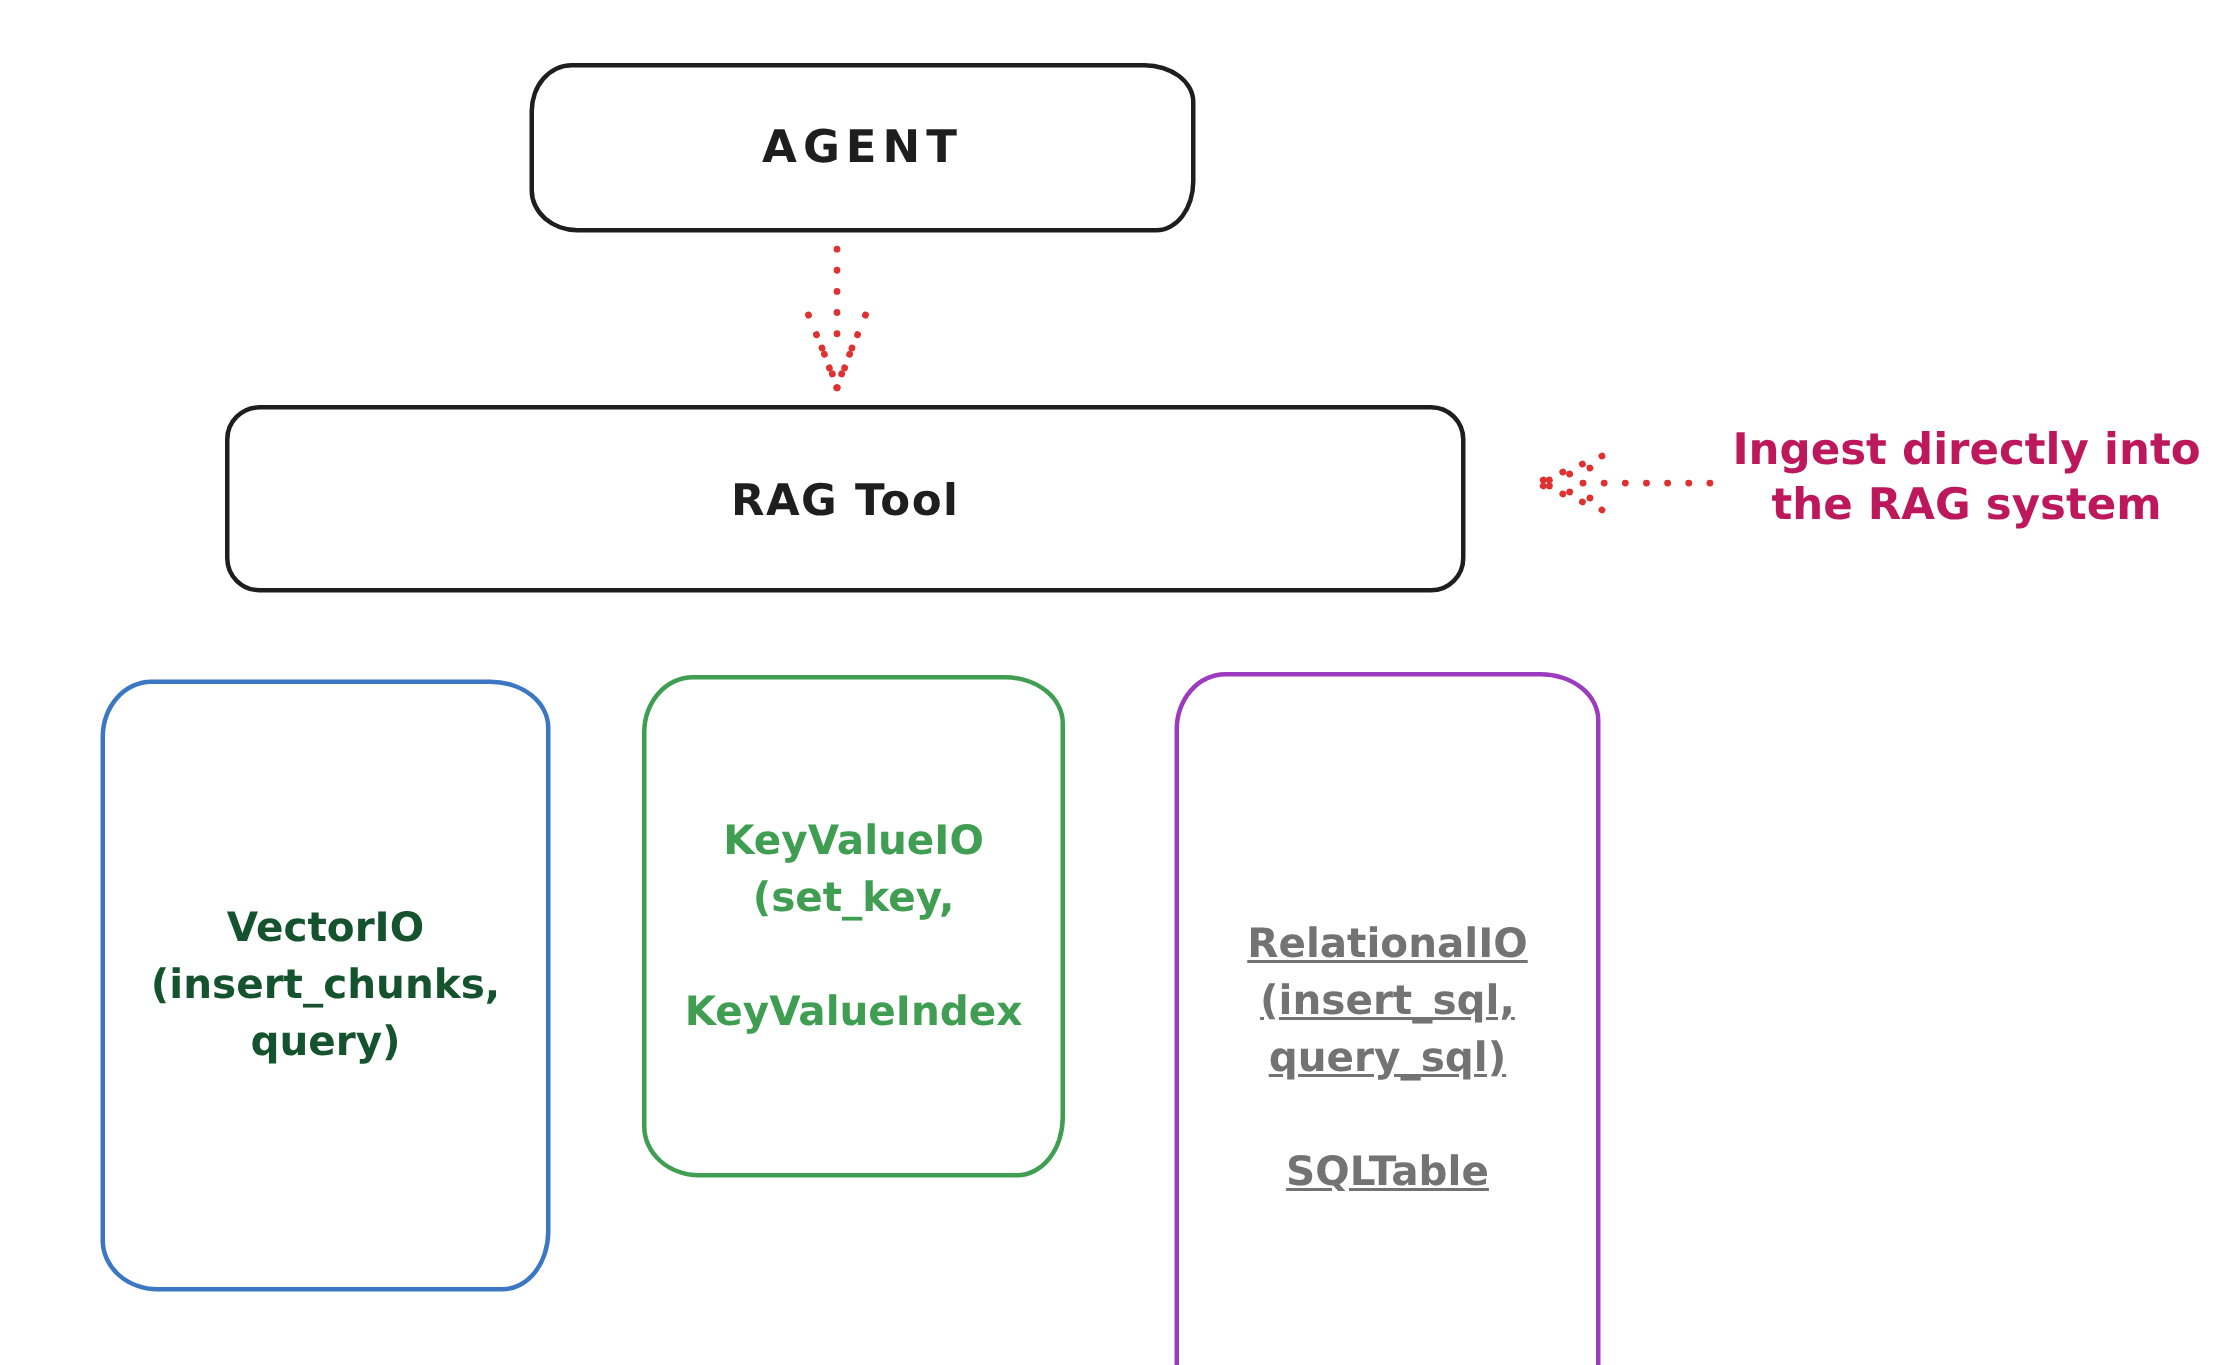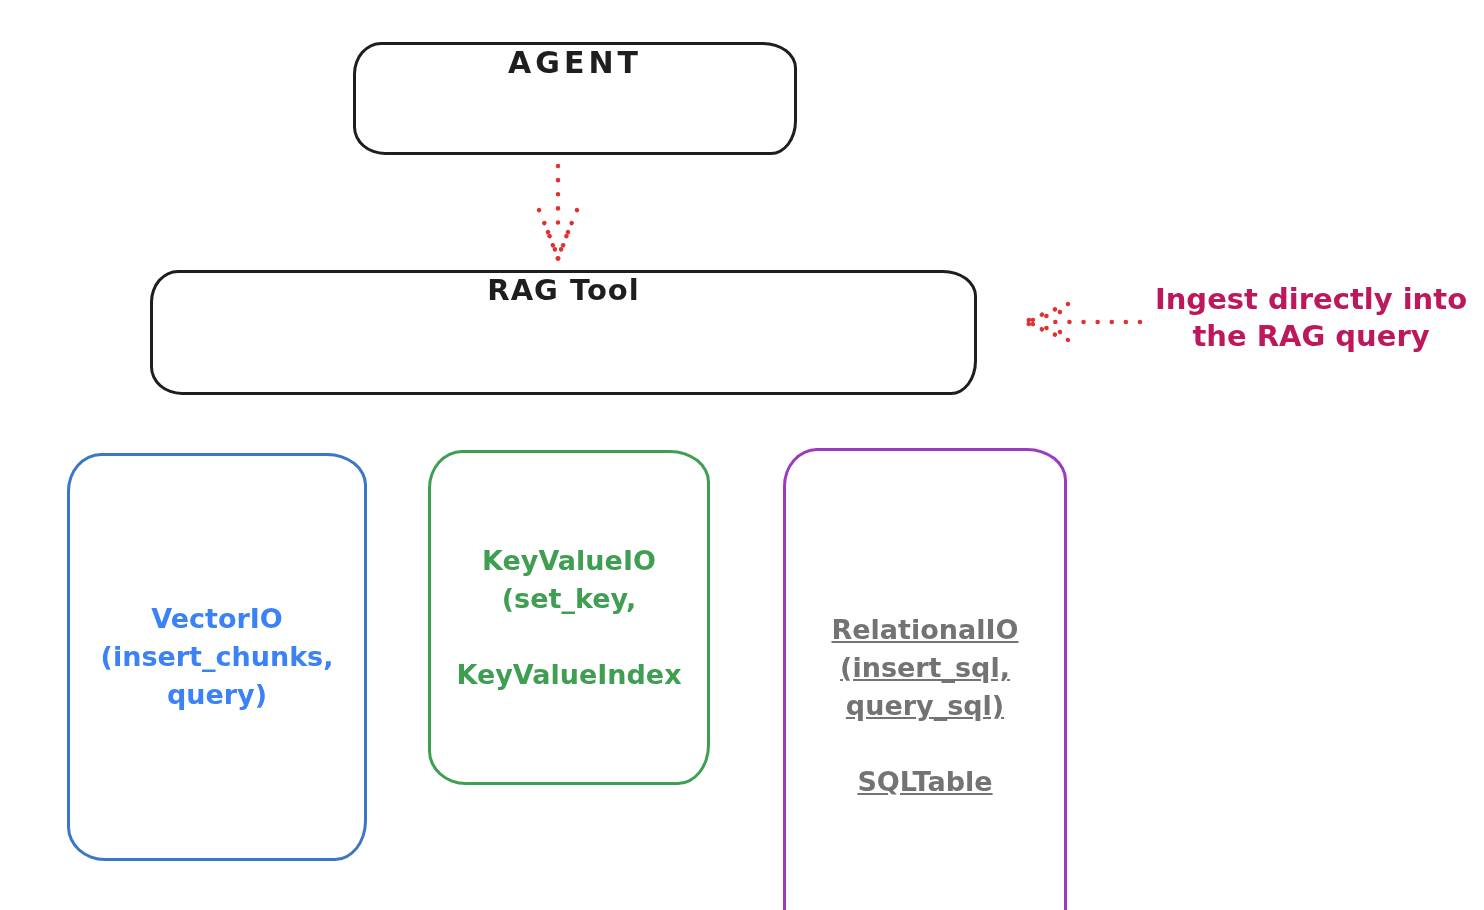--- a/index.html
+++ b/index.html
@@ -11,49 +11,50 @@
   .canvas {
     position: relative;
     width: 1484px;
     height: 910px;
     background: #ffffff;
     overflow: hidden;
   }
   .node {
     position: absolute;
     display: flex;
+    align-items: center;
     justify-content: center;
     box-sizing: border-box;
     background: #ffffff;
   }
   .node-black {
     border: 3.5px solid #1e1e1e;
     border-radius: 28px 34px 26px 32px / 32px 26px 34px 28px;
     color: #1e1e1e;
   }
   .agent-node {
     left: 353px; top: 42px; width: 444px; height: 113px;
     font-size: 30px; font-weight: bold; letter-spacing: 4px;
   }
   .ragtool-node {
     left: 150px; top: 270px; width: 827px; height: 125px;
-    font-size: 29px; font-weight: 600; letter-spacing: 1px;
+    font-size: 29px; font-weight: 600; letter-spacing: 1px; border-radius: 23px;
   }
   .storage-node {
     flex-direction: column;
     text-align: center;
     font-size: 27px;
     font-weight: 600;
     line-height: 38px;
     border-radius: 34px 40px 32px 38px / 38px 32px 40px 34px;
     background: #ffffff;
   }
   .vector-node {
     left: 67px; top: 453px; width: 300px; height: 408px;
-    border: 3.5px solid #3b77c2; color: #3b82f6;
+    border: 3.5px solid #3b77c2; color: #14532d;
   }
   .keyvalue-node {
     left: 428px; top: 450px; width: 282px; height: 335px;
     border: 3.5px solid #3f9e51; color: #3f9e51;
   }
   .relational-node {
     left: 783px; top: 448px; width: 284px; height: 516px;
     border: 3.5px solid #9d3bc0; color: #737373; text-decoration: underline;
   }
   .index-label {
@@ -102,21 +103,21 @@
       <path d="M128 27 H38"></path>
       <path d="M56 9 L12 27"></path>
       <path d="M56 45 L12 27"></path>
       <path d="M48 17 L14 27"></path>
       <path d="M48 37 L14 27"></path>
     </g>
   </svg>
 
   <div class="annotation">
     <div>Ingest directly into</div>
-    <div>the RAG query</div>
+    <div>the RAG system</div>
   </div>
 
   <div class="node storage-node vector-node">
     <div>
       <div>VectorIO</div>
       <div>(insert_chunks,</div>
       <div>query)</div>
     </div>
   </div>
 

